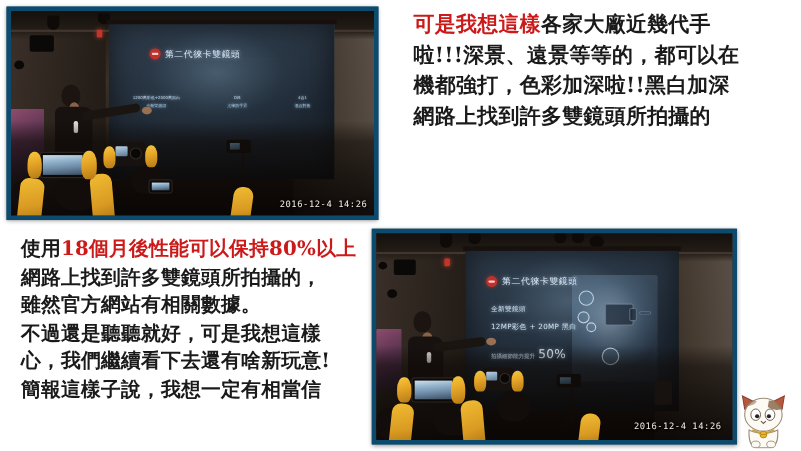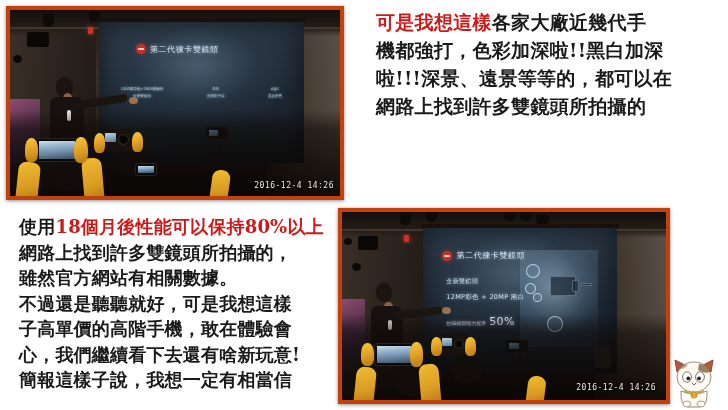--- a/index.html
+++ b/index.html
@@ -13,21 +13,21 @@
   #page {
     position: relative;
     width: 728px; height: 410px;
     background: #ffffff;
   }
 
   
   .photo {
     position: absolute;
     background: #0c4a6e;
-    border: 4px solid #c2410c;
+    border: 4px solid #0c4a6e;
     box-shadow: 0 1px 4px rgba(0,0,0,0.40), 0 0 1px rgba(0,0,0,0.30);
     overflow: hidden;
   }
   .photo-inner {
     position: absolute;
     inset: 0;
     overflow: hidden;
   }
 
   #photo-top   { left: 6px;   top: 6px;   width: 338px; height: 194px; }
@@ -489,45 +489,42 @@
 
       <div class="timestamp" style="right:10px;bottom:8px;">2016-12-4 14:26</div>
     </div>
   </div>
 
   <div class="caption" id="caption-top">
     <span class="cap-line">
       <span class="hl">可是我想這樣</span><span>各家大廠近幾代手</span>
     </span>
     <span class="cap-line">
+      <span>啦!!!深景、遠景等等的，都可以在</span>
+    </span>
+    <span class="cap-line">
       <span>機都強打，色彩加深啦!!黑白加深</span>
     </span>
     <span class="cap-line">
-      <span>啦!!!深景、遠景等等的，都可以在</span>
-    </span>
-    <span class="cap-line">
       <span>網路上找到許多雙鏡頭所拍攝的</span>
     </span>
   </div>
 
   <div class="caption" id="caption-bottom">
     <span class="cap-line">
       <span>使用</span><span class="hl">18個月後性能可以保持80%以上</span>
     </span>
     <span class="cap-line">
       <span>網路上找到許多雙鏡頭所拍攝的，</span>
     </span>
     <span class="cap-line">
       <span>雖然官方網站有相關數據。</span>
     </span>
     <span class="cap-line">
       <span>不過還是聽聽就好，可是我想這樣</span>
-    </span>
-    <span class="cap-line">
-      <span>子高單價的高階手機，敢在體驗會</span>
     </span>
     <span class="cap-line">
       <span>心，我們繼續看下去還有啥新玩意!</span>
     </span>
     <span class="cap-line">
       <span>簡報這樣子說，我想一定有相當信</span>
     </span>
   </div>
 
   <div id="cat-mascot">

